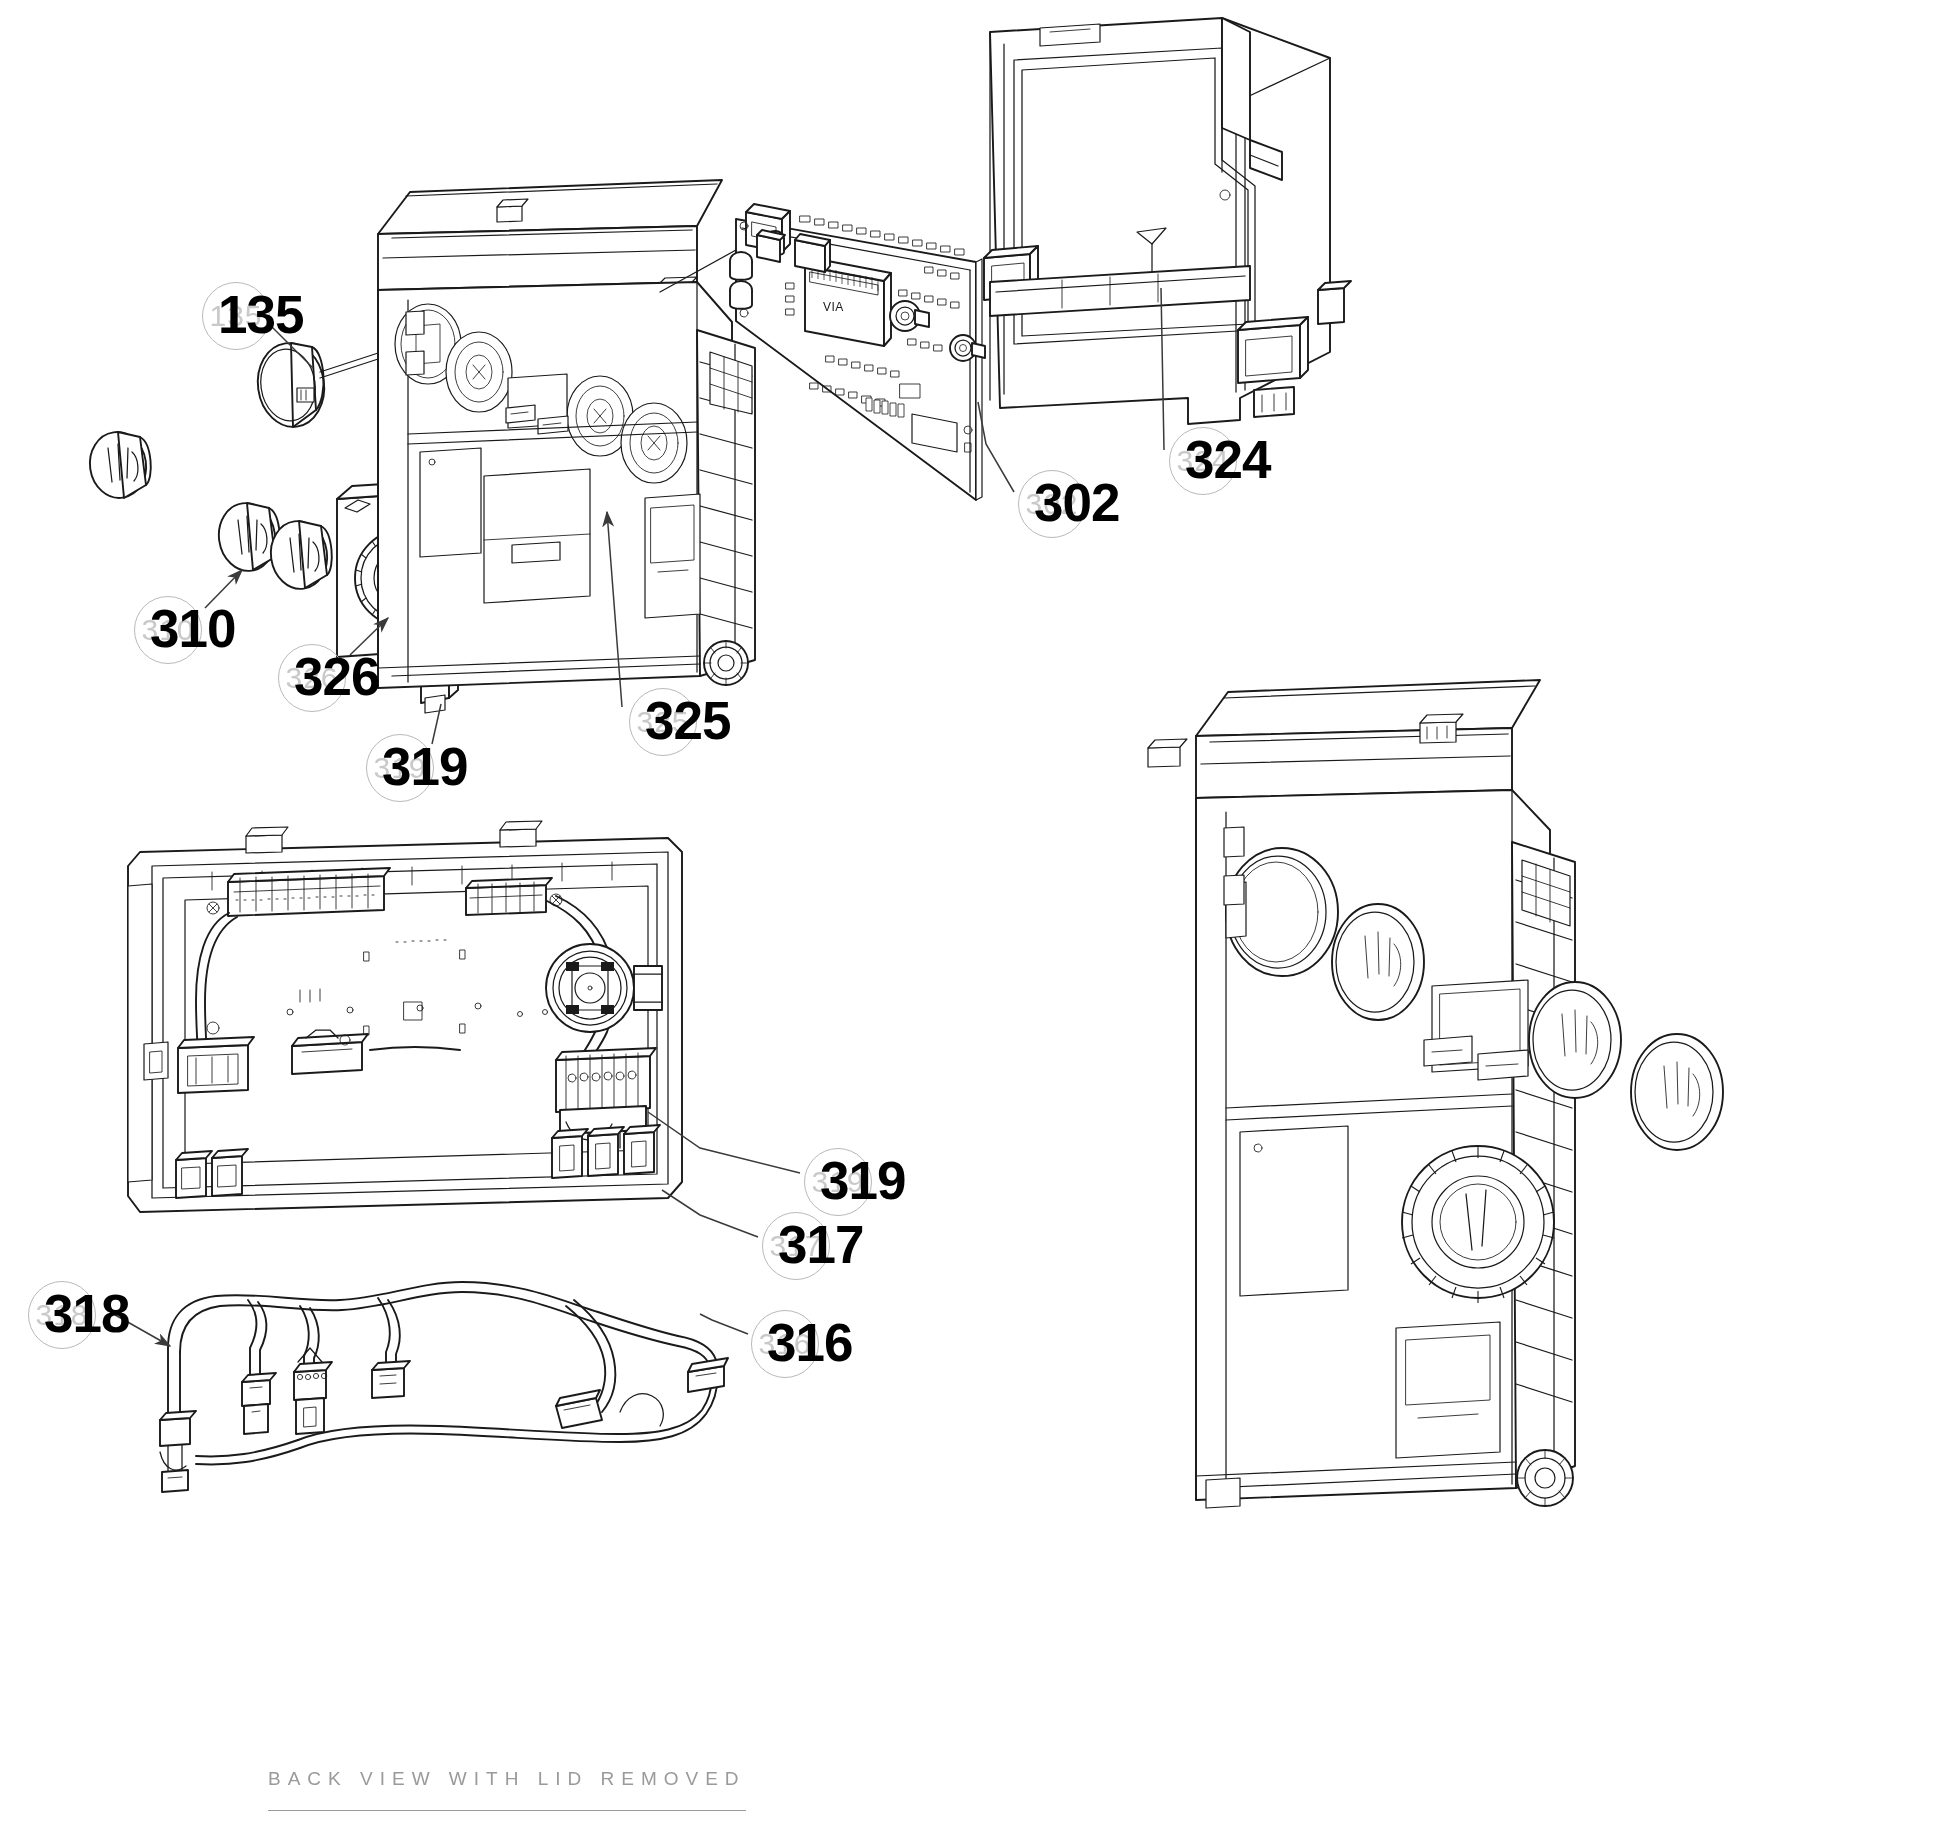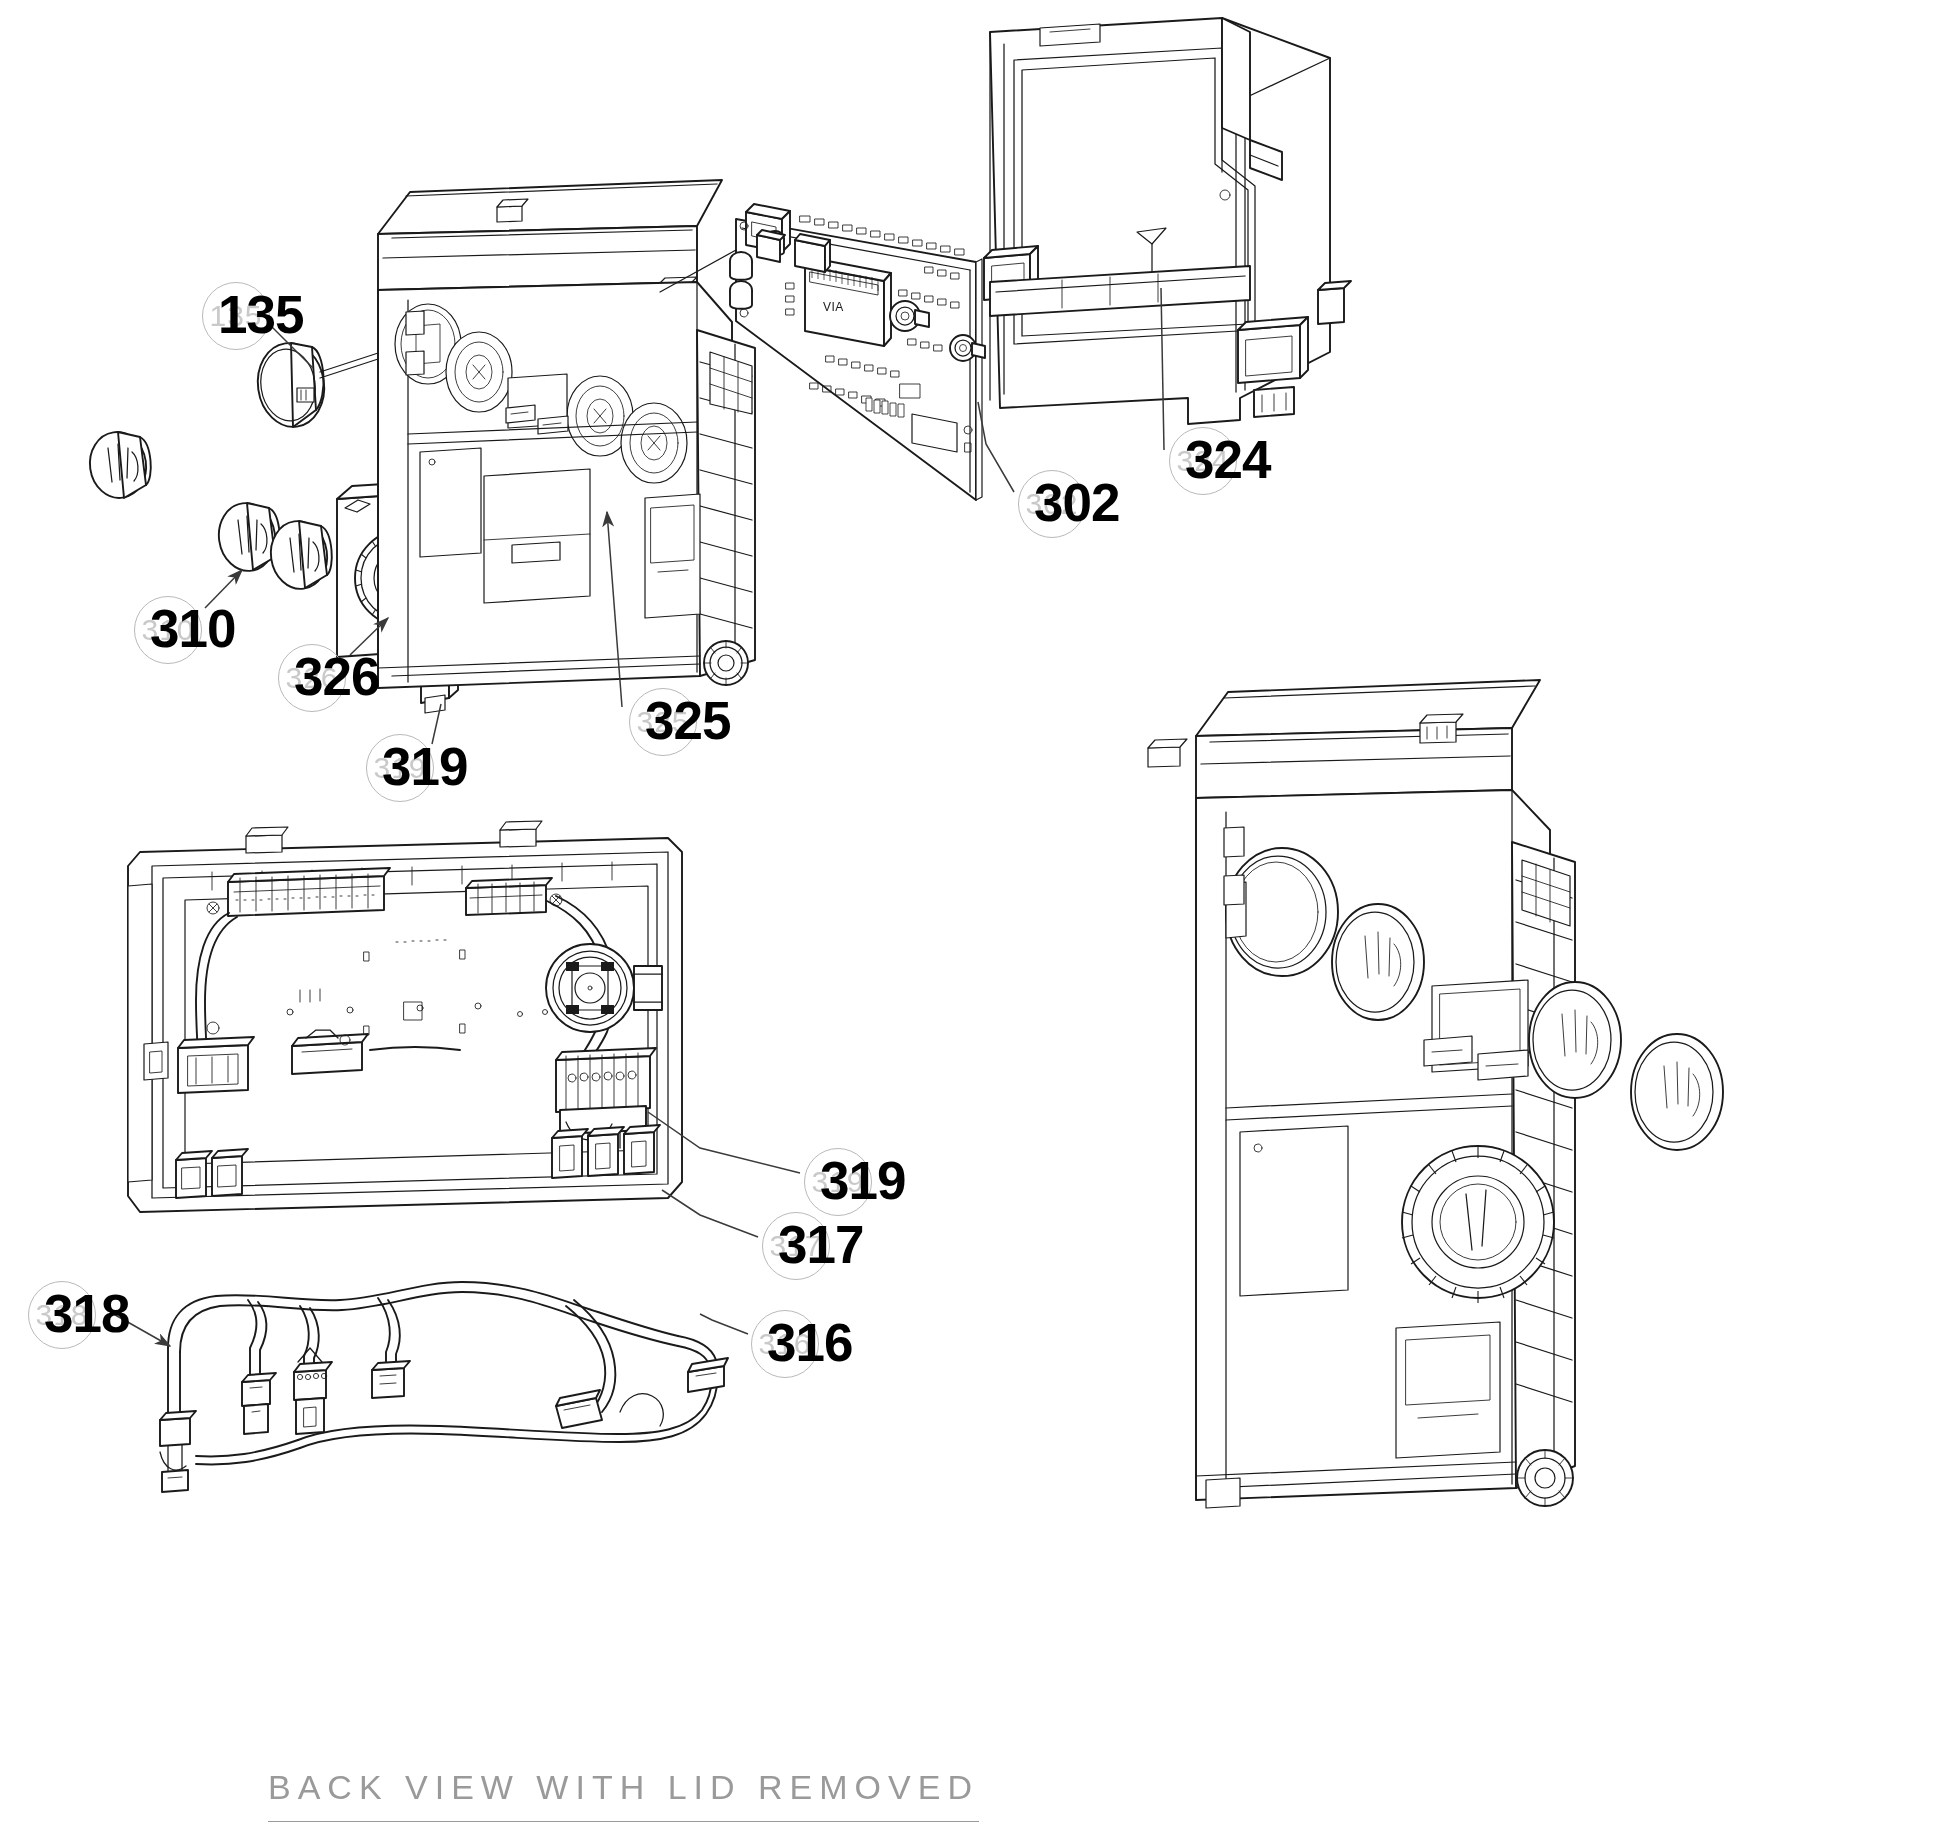--- a/index.html
+++ b/index.html
@@ -47,25 +47,25 @@
     font-size:53px;
     font-weight:bold;
     color:#000000;
     letter-spacing:-1px;
     white-space:nowrap;
     font-family:"Liberation Sans", sans-serif;
   }
   .view-caption{
     position:absolute;
     color:#9a9a9a;
-    font-size:34px;
+    font-size:19px;
     letter-spacing:7px;
     white-space:nowrap;
     border-bottom:1.4px solid #9a9a9a;
-    padding-bottom:14px;
+    padding-bottom:20px;
     font-family:"Liberation Sans", sans-serif;
   }
 </style>
 </head>
 <body>
 
 <div id="sheet">
 
   <svg id="art" viewBox="0 0 1944 1827">
     <defs>

